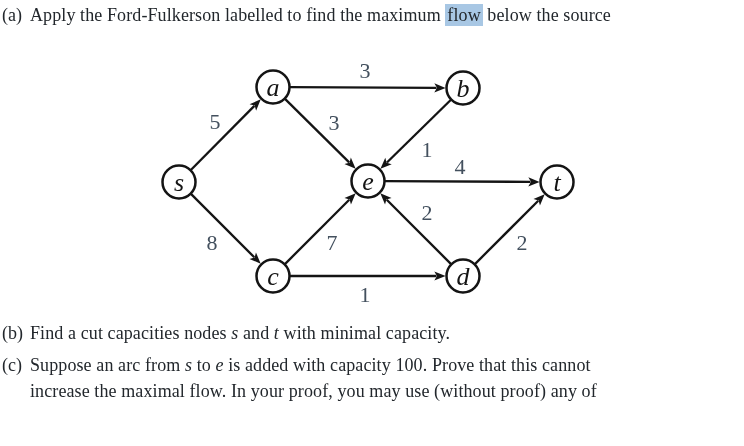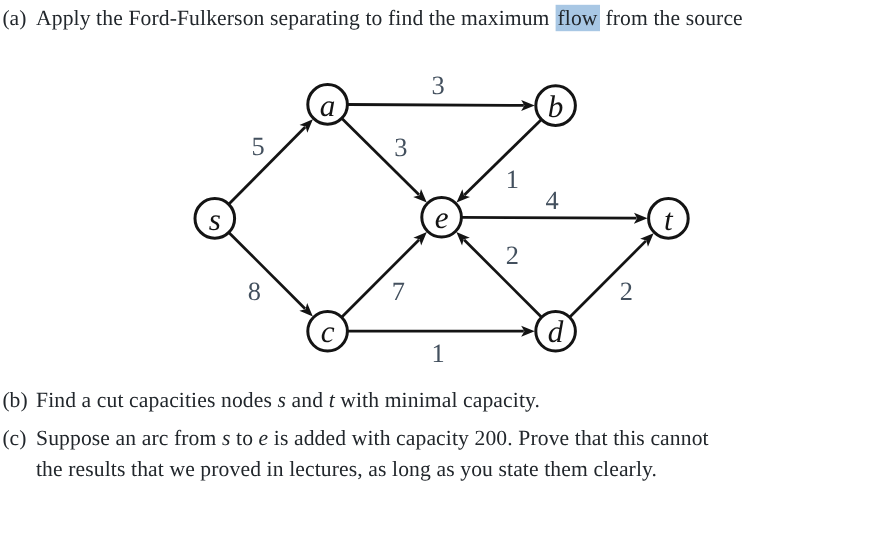--- a/index.html
+++ b/index.html
@@ -26,21 +26,21 @@
   .cap-label{font-family:"Liberation Serif",serif;font-size:22px;fill:var(--cap,#43505e);}
 </style>
 </head>
 <body>
 
 <div class="page">
 
   <section class="item" id="item-a">
     <span class="ilabel">(a)</span>
     <div class="icontent">
-        <div class="tline"><span>Apply the Ford-Fulkerson separating to find the maximum </span><span class="hl">flow</span><span> from the source</span></div>
+        <div class="tline"><span>Apply the Ford-Fulkerson labelled to find the maximum </span><span class="hl">flow</span><span> below the source</span></div>
       </div>
   </section>
 
   <figure class="diagram">
     <svg id="network-svg" width="744" height="262" viewBox="0 0 744 262" xmlns="http://www.w3.org/2000/svg">
       <defs>
         <marker id="arrow" viewBox="0 0 12 10" refX="2.5" refY="5" markerWidth="12" markerHeight="10" markerUnits="userSpaceOnUse" orient="auto">
           <path d="M0.3,0.4 L11.6,5 L0.3,9.6 L3,5 Z" fill="#141414"></path>
         </marker>
       </defs>
@@ -90,18 +90,18 @@
   <section class="item" id="item-b">
     <span class="ilabel">(b)</span>
     <div class="icontent">
         <div class="tline"><span>Find a cut capacities nodes </span><span class="var">s</span><span> and </span><span class="var">t</span><span> with minimal capacity.</span></div>
       </div>
   </section>
 
   <section class="item" id="item-c">
     <span class="ilabel">(c)</span>
     <div class="icontent">
-        <div class="tline"><span>Suppose an arc from </span><span class="var">s</span><span> to </span><span class="var">e</span><span> is added with capacity 200. Prove that this cannot</span></div>
-        <div class="tline"><span>the results that we proved in lectures, as long as you state them clearly.</span></div>
+        <div class="tline"><span>Suppose an arc from </span><span class="var">s</span><span> to </span><span class="var">e</span><span> is added with capacity 100. Prove that this cannot</span></div>
+        <div class="tline"><span>increase the maximal flow. In your proof, you may use (without proof) any of</span></div>
       </div>
   </section>
 
 </div>
 
 </body></html>

